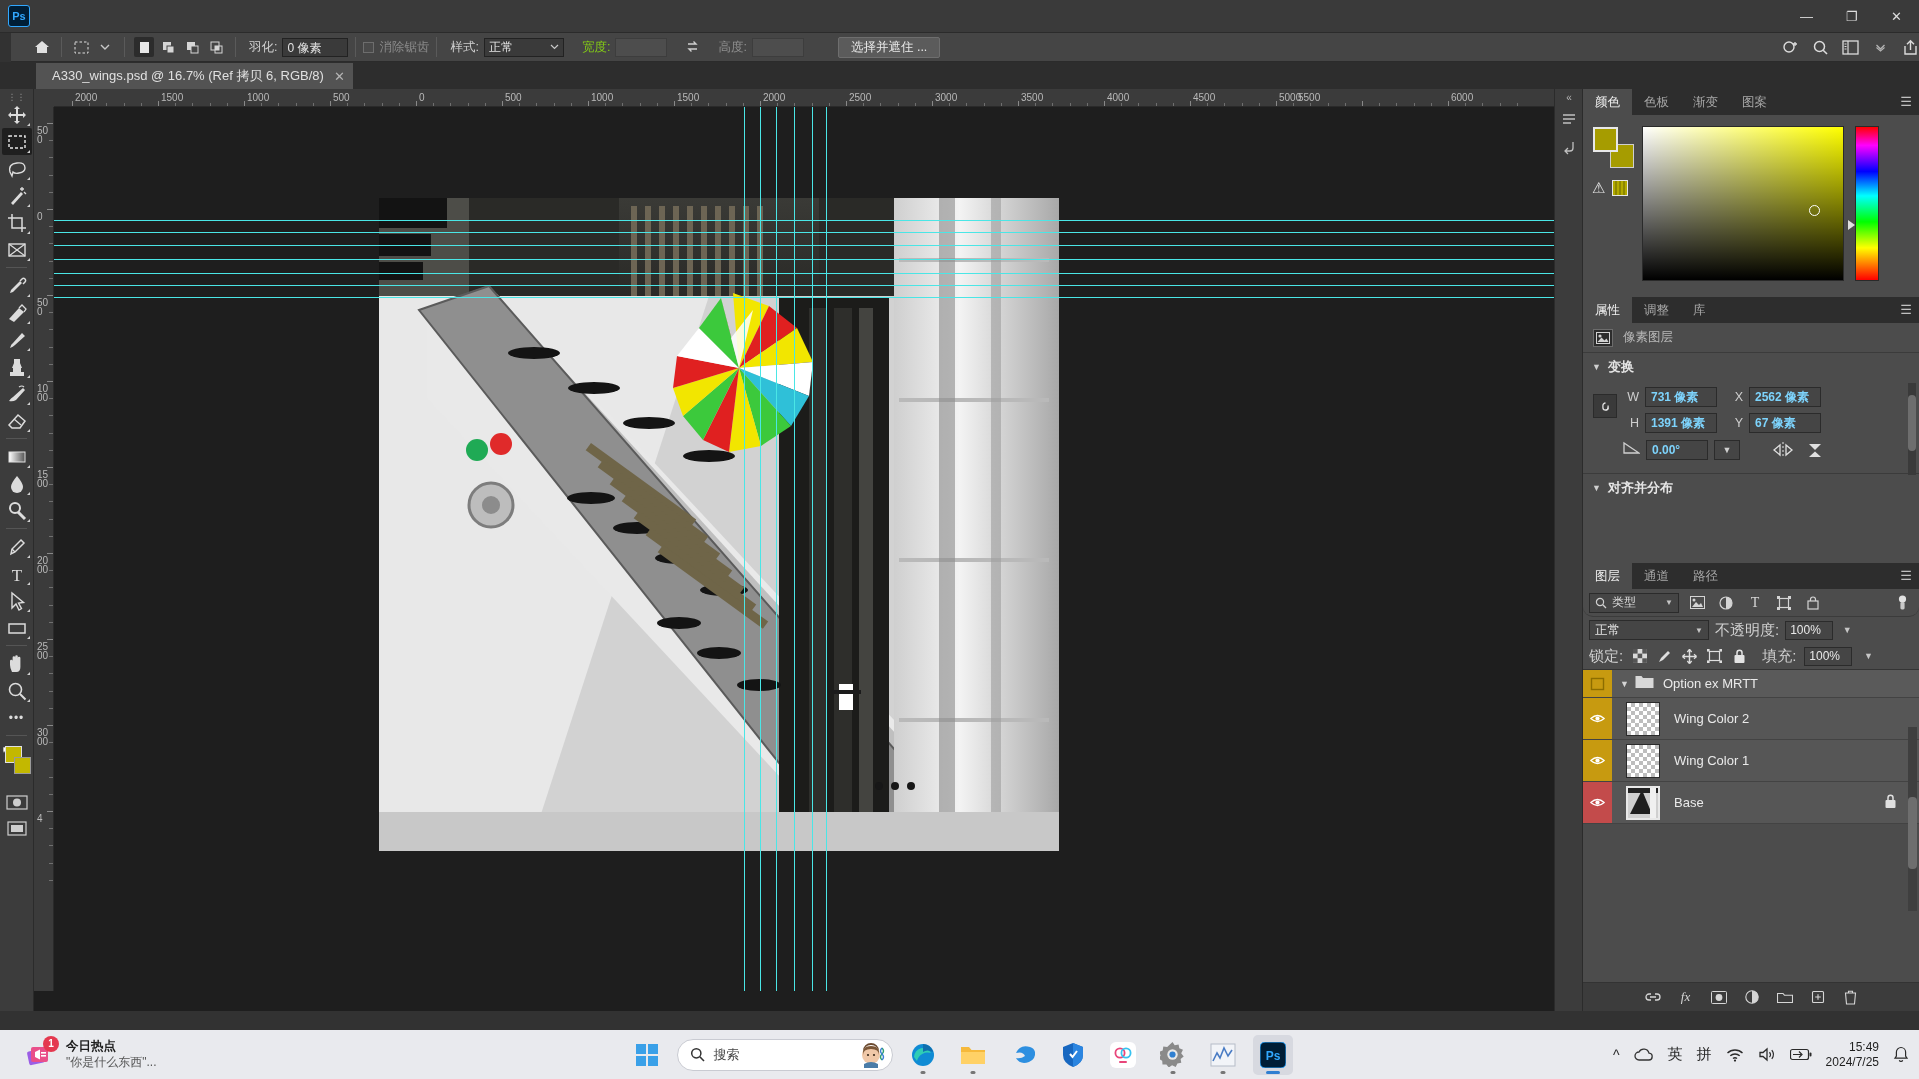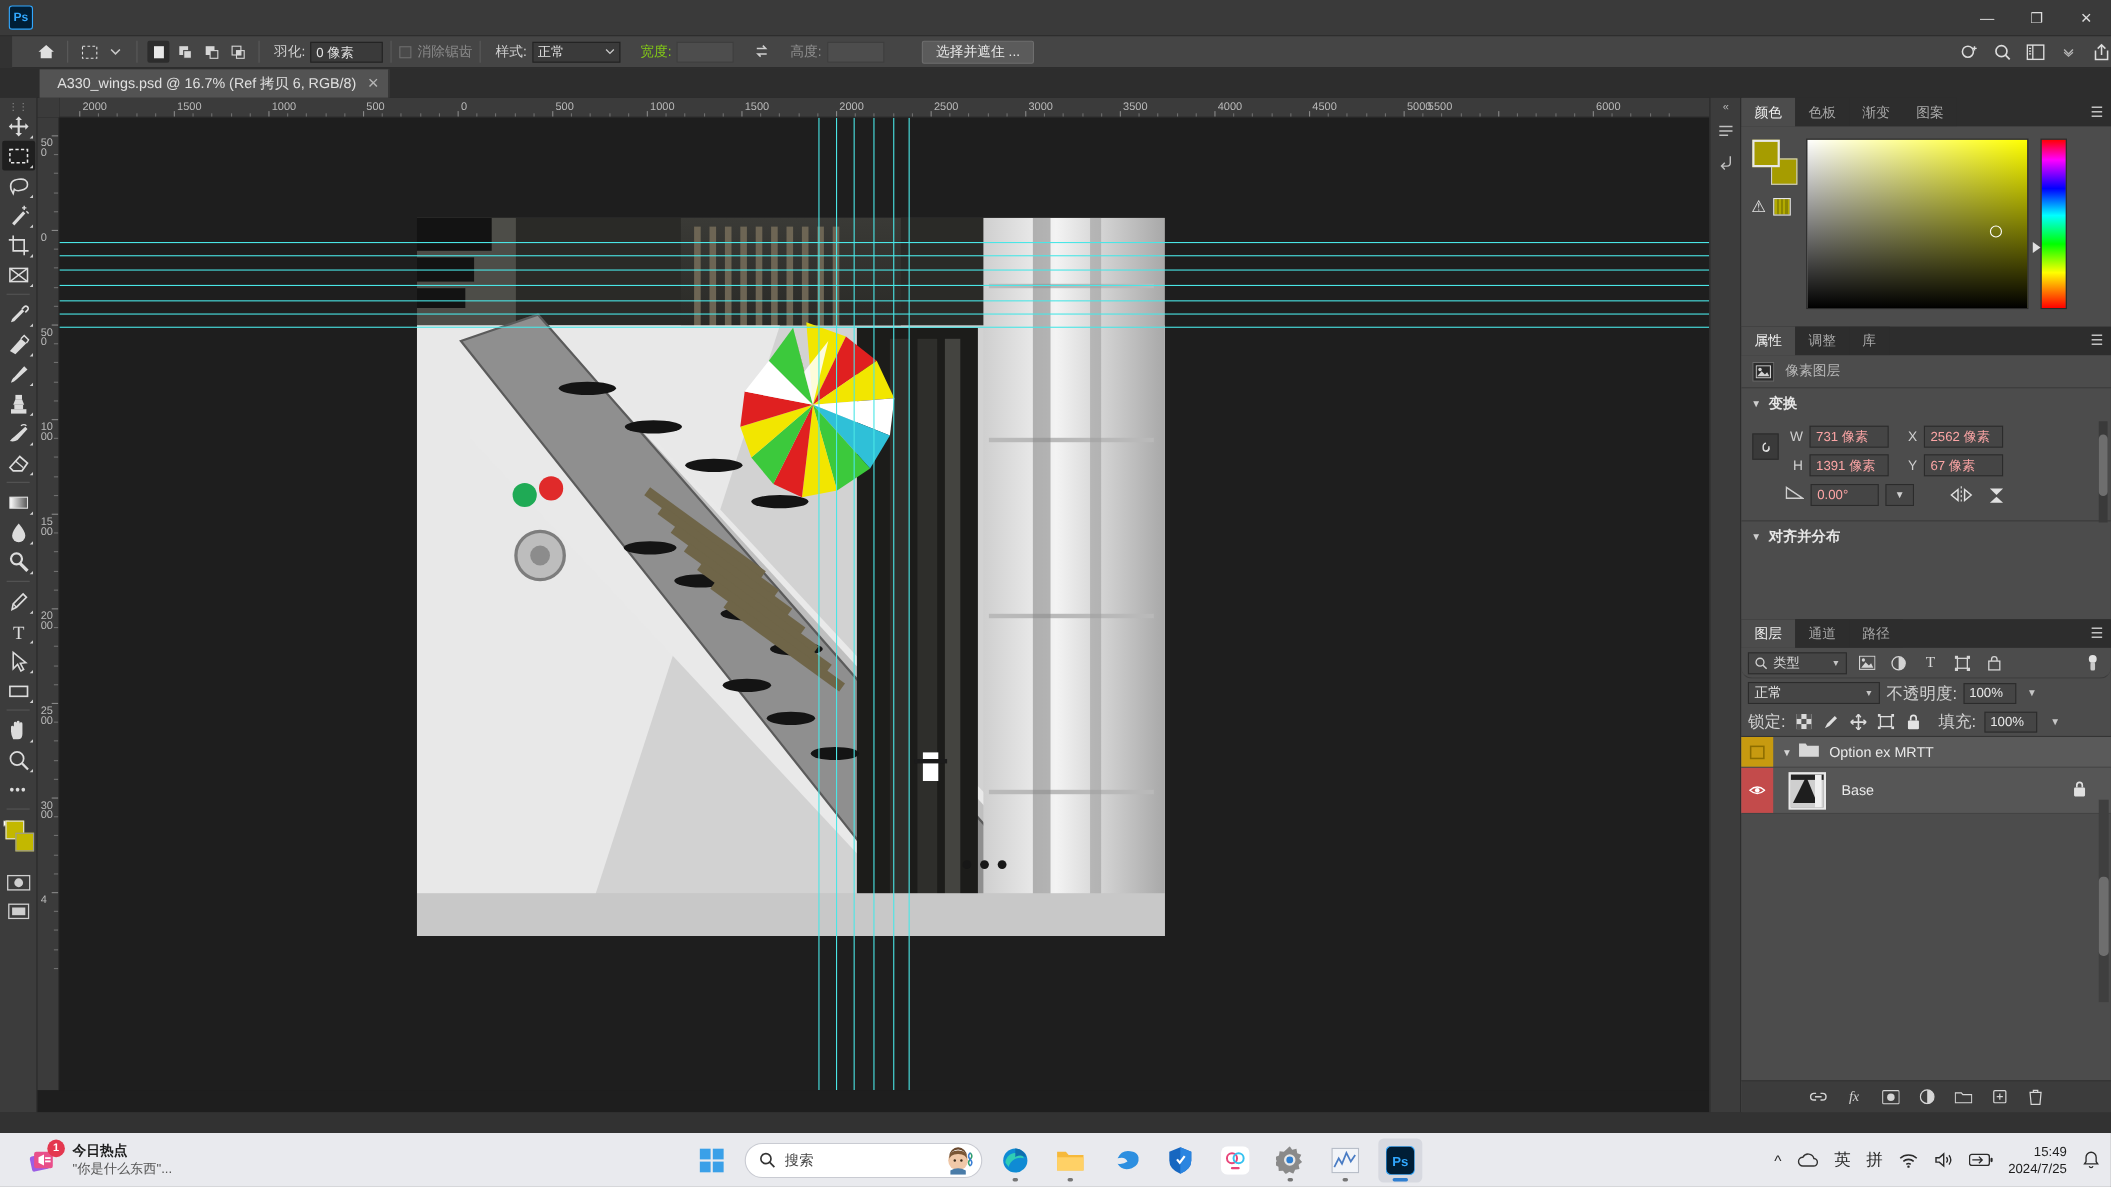--- a/index.html
+++ b/index.html
@@ -161,22 +161,22 @@
   
   .prop-row-head{display:flex;align-items:center;height:30px;padding-left:10px;gap:10px;border-bottom:1px solid #3b3b3b;}
   .prop-thumb{width:20px;height:18px;background:#2c2c2c;border:1px solid #6c6c6c;display:flex;align-items:center;justify-content:center;}
   .prop-kind{font-size:12.5px;color:#b9b9b9;}
   .sect-head{display:flex;align-items:center;gap:7px;height:27px;padding-left:9px;font-size:13px;color:#e6e6e6;font-weight:bold;}
   .caret{font-size:9px;color:#cfcfcf;}
   .xform{padding:4px 0 9px 0;position:relative;}
   .xf-line{display:flex;align-items:center;height:26px;gap:6px;padding-left:44px;}
   .xf-lbl{font-size:12.5px;color:#cfcfcf;width:12px;text-align:right;}
   .xf-field{
-    width:72px;height:20px;background:#454545;border:1px solid #2b2b2b;color:#fca5a5;
-    font-size:12px;display:flex;align-items:center;padding:0 5px;
+    width:72px;height:20px;background:#454545;border:1px solid #2b2b2b;color:#7dd3fc;
+    font-size:12px;display:flex;align-items:center;padding:0 5px;font-weight:bold;
   }
   .link-btn{
     position:absolute;left:10px;top:14px;width:24px;height:24px;background:#3a3a3a;border:1px solid #2b2b2b;
     display:flex;align-items:center;justify-content:center;color:#ddd;font-size:12px;
   }
   .xf-angle{display:flex;align-items:center;height:28px;gap:6px;padding-left:40px;}
   .sel-dd{width:26px;height:20px;background:#454545;border:1px solid #2b2b2b;display:flex;align-items:center;justify-content:center;color:#cfcfcf;font-size:9px;}
   .flip-ic{width:26px;height:22px;display:flex;align-items:center;justify-content:center;color:#dcdcdc;}
   .prop-scroll{position:absolute;right:3px;top:60px;width:8px;height:92px;background:#3a3a3a;}
   .prop-scroll .thumbbar{width:8px;height:56px;background:#6e6e6e;border-radius:4px;margin-top:12px;}
@@ -1100,20 +1100,40 @@
                 <rect x="1.5" y="1.5" width="12" height="11" fill="none" stroke="#8c6d00" stroke-width="1.4"></rect>
               </svg>
             </div>
             <span class="group-caret">▼</span>
             <span class="folder-ic"><svg width="19" height="15" viewBox="0 0 19 15">
                 <path d="M0.5 14 V2 H6.5 L8 4 H18.5 V14 Z" fill="#d8d8d8"></path>
               </svg></span>
             <span class="layer-name" style="margin-left:9px;">Option ex MRTT</span>
           </div>
           <div class="layer-row">
+            <div class="eye-col amber">
+              <svg width="15" height="11" viewBox="0 0 15 11">
+                <path d="M0.8 5.5 Q7.5 -0.5 14.2 5.5 Q7.5 11.5 0.8 5.5 Z" fill="none" stroke="#fff" stroke-width="1.2"></path>
+                <circle cx="7.5" cy="5.5" r="2.1" fill="#fff"></circle>
+              </svg>
+            </div>
+            <span class="thumb"></span>
+            <span class="layer-name">Wing Color 2</span>
+          </div>
+          <div class="layer-row">
+            <div class="eye-col amber">
+              <svg width="15" height="11" viewBox="0 0 15 11">
+                <path d="M0.8 5.5 Q7.5 -0.5 14.2 5.5 Q7.5 11.5 0.8 5.5 Z" fill="none" stroke="#fff" stroke-width="1.2"></path>
+                <circle cx="7.5" cy="5.5" r="2.1" fill="#fff"></circle>
+              </svg>
+            </div>
+            <span class="thumb"></span>
+            <span class="layer-name">Wing Color 1</span>
+          </div>
+          <div class="layer-row">
             <div class="eye-col red">
               <svg width="15" height="11" viewBox="0 0 15 11">
                 <path d="M0.8 5.5 Q7.5 -0.5 14.2 5.5 Q7.5 11.5 0.8 5.5 Z" fill="none" stroke="#fff" stroke-width="1.2"></path>
                 <circle cx="7.5" cy="5.5" r="2.1" fill="#fff"></circle>
               </svg>
             </div>
             <span class="thumb" style="background:#8e8e8e;border:2px solid #e8e8e8;"><svg width="30" height="30" viewBox="0 0 30 30">
                 <rect width="30" height="30" fill="#cfcfcf"></rect>
                 <path d="M2 26 L14 2 L24 26 Z" fill="#1e1e1e"></path>
                 <rect x="0" y="0" width="30" height="5" fill="#222"></rect>

